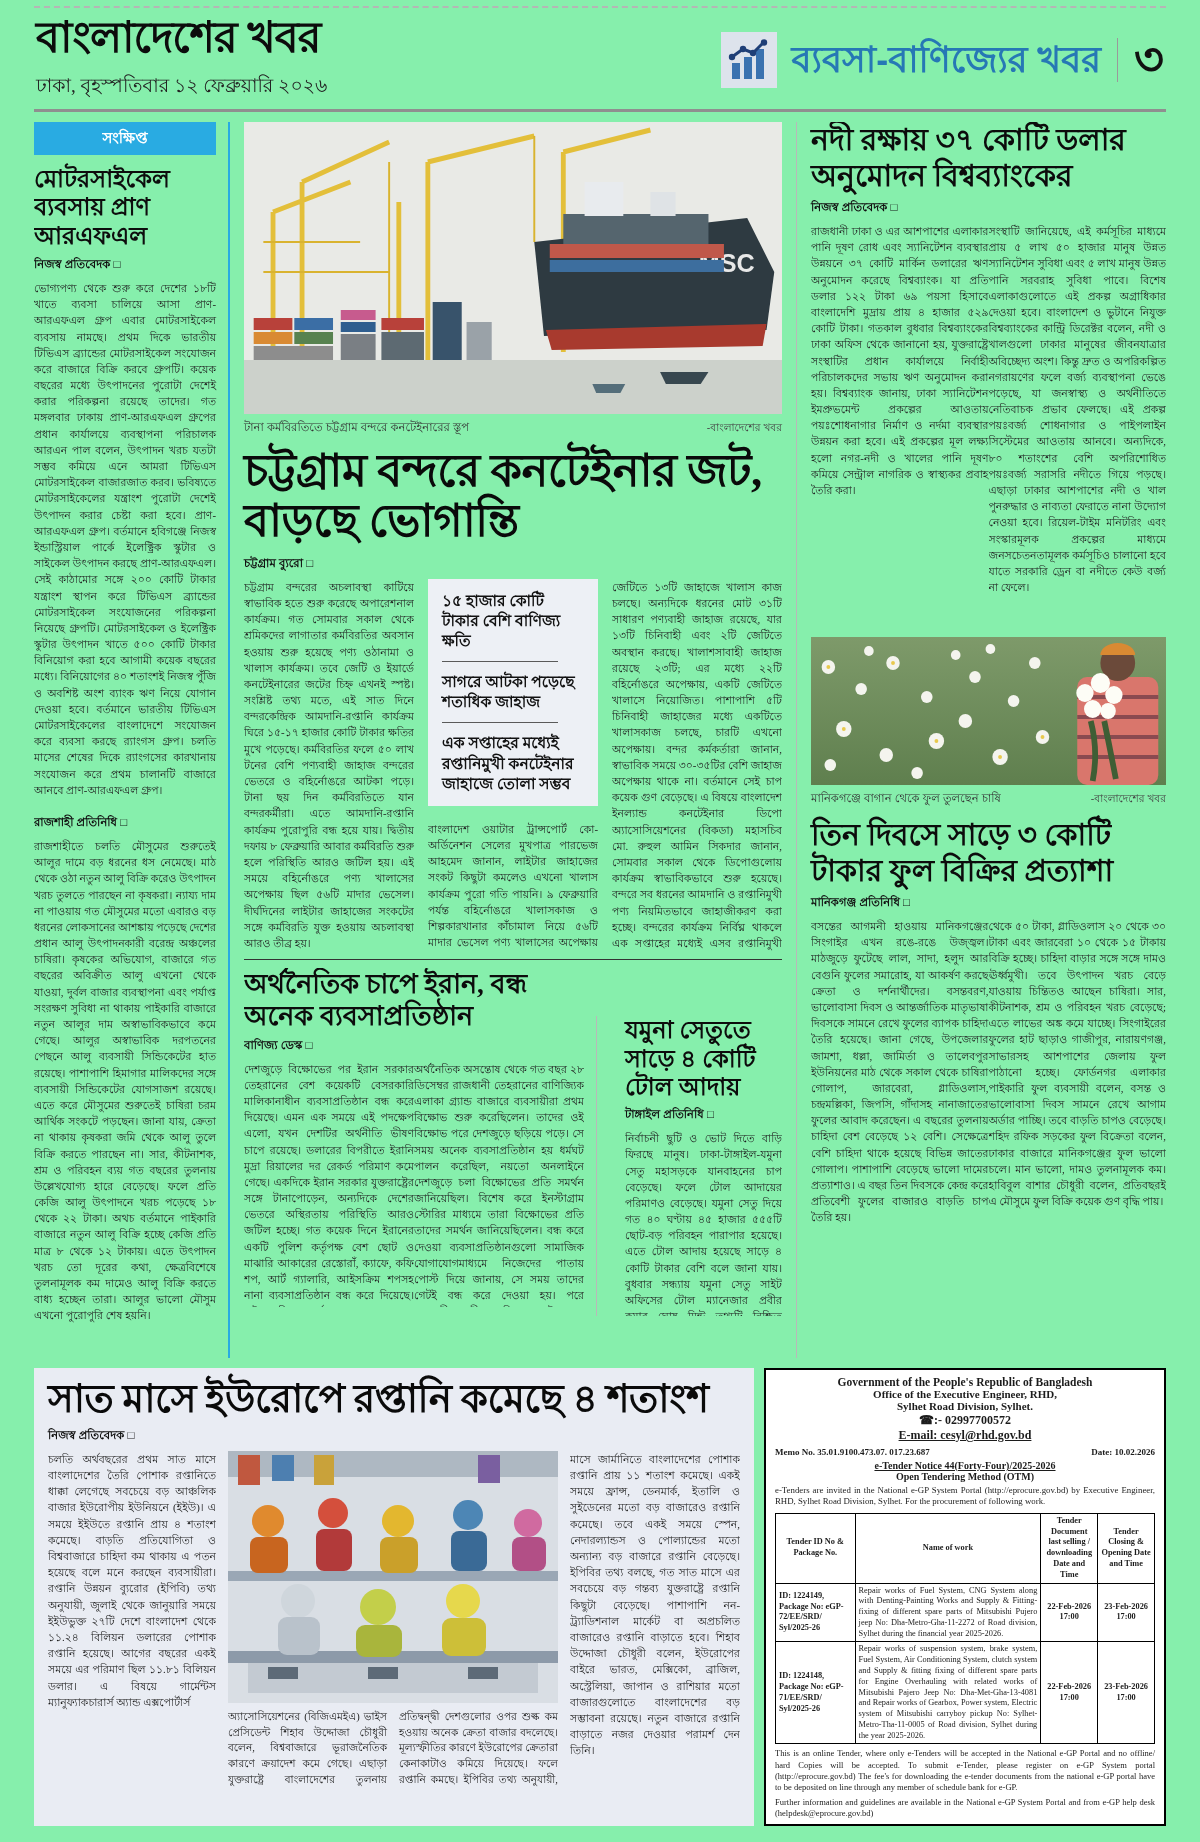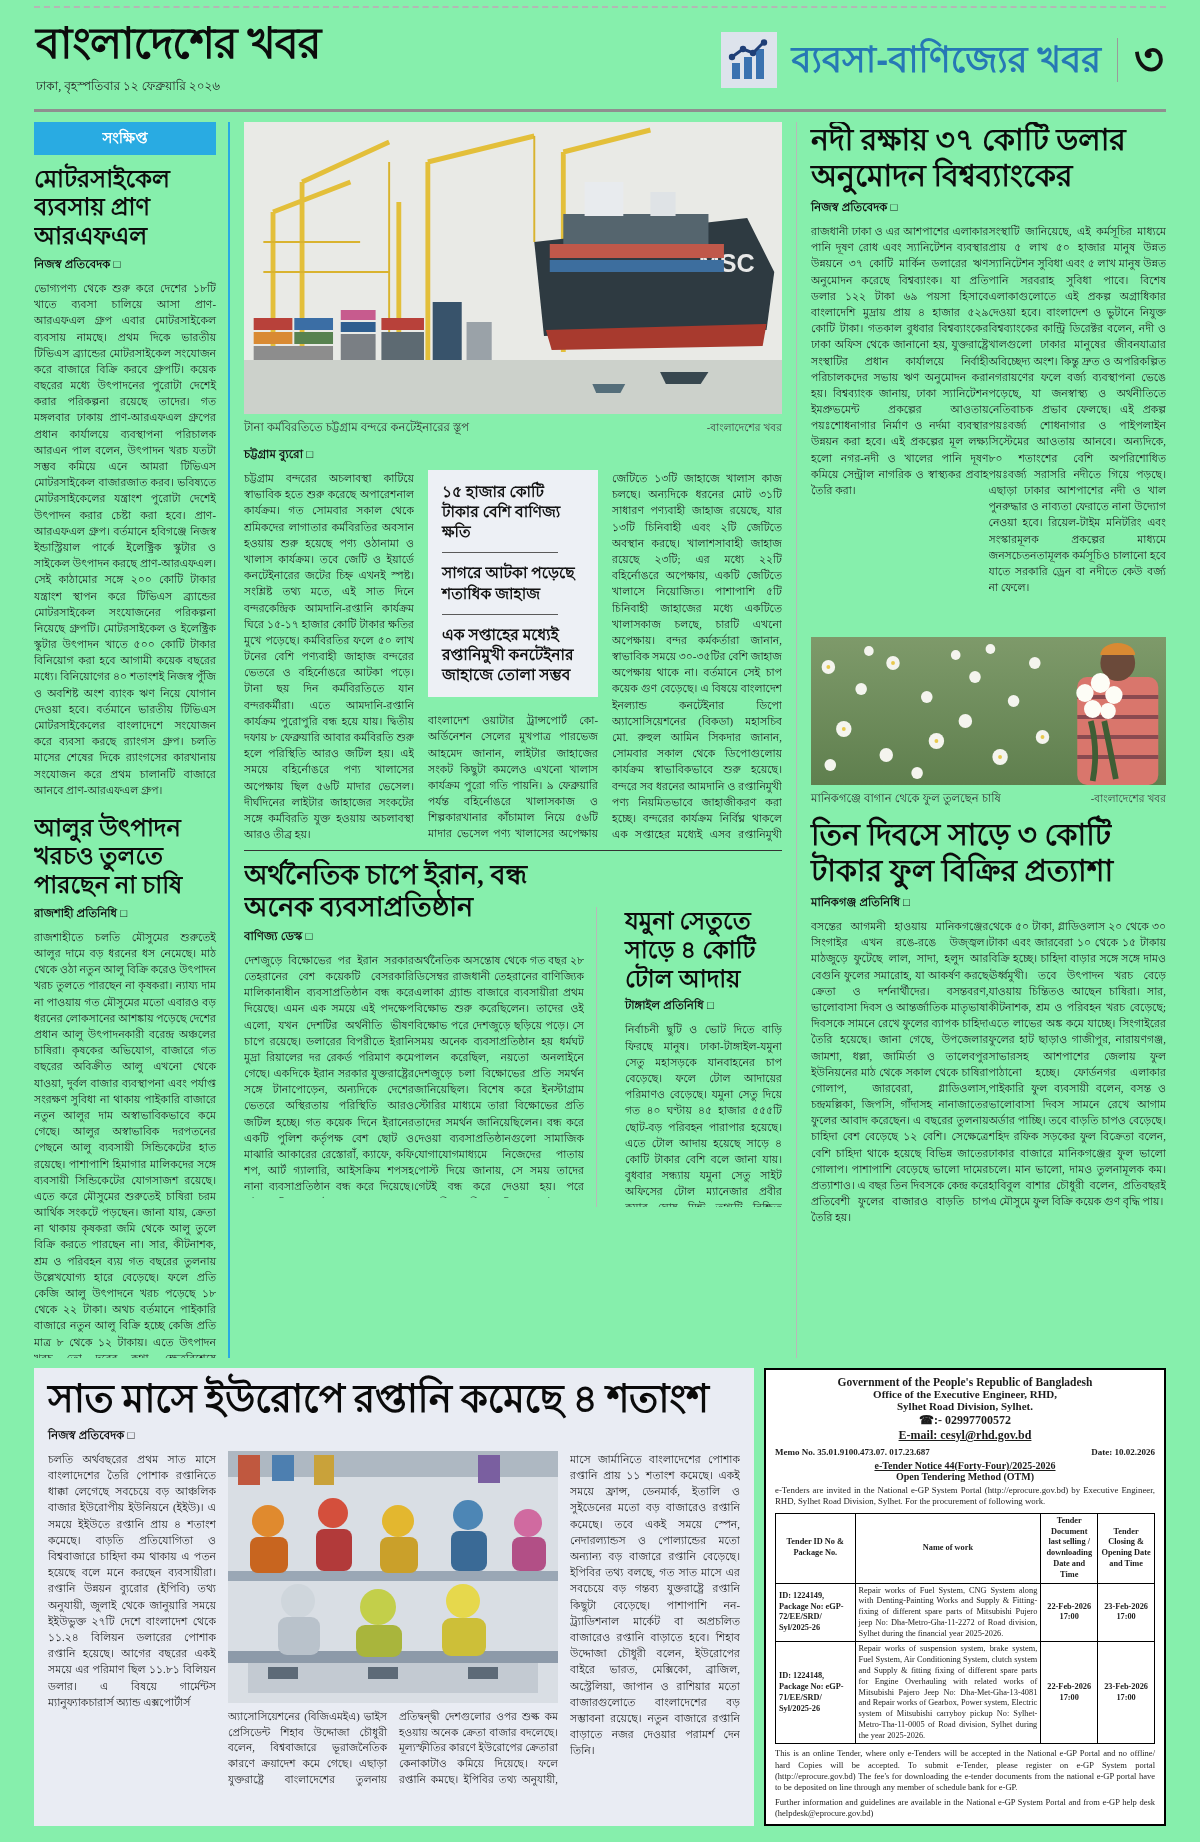--- a/index.html
+++ b/index.html
@@ -9,21 +9,21 @@
     background:#86efac; overflow:hidden; padding:0 34px;
     font-family:"Liberation Serif", serif; color:#1c1c1c;
   }
   .top-dotted { border-top:2px dashed #b5b5b5; margin-top:6px; }
   
   .masthead { display:flex; justify-content:space-between; align-items:center;
     padding:10px 2px 8px 2px; border-bottom:3px solid #8f8f8f; height:104px; }
   .logo-block { display:flex; flex-direction:column; }
   .logo { font-family:"Liberation Sans", sans-serif; font-weight:900; font-size:43px;
     letter-spacing:-1px; color:#0c0c0c; line-height:1.0; }
-  .dateline { font-size:12px; color:#222; margin-top:12px; }
+  .dateline { font-size:19px; color:#222; margin-top:12px; }
   .section-badge { display:flex; align-items:center; }
   .badge-icon { width:56px; height:56px; background:#dde3ec; display:flex;
     align-items:center; justify-content:center; margin-right:14px; }
   .section-title { font-family:"Liberation Sans", sans-serif; font-weight:bold;
     font-size:36px; color:#2678b5; line-height:1; }
   .badge-sep { width:1px; height:44px; background:#9a9a9a; margin:0 16px; }
   .page-num { font-size:46px; font-weight:800; color:#111; line-height:1; }
   
   .main-grid { display:flex; margin-top:10px; height:1236px; overflow:hidden; }
   .col-briefs { width:196px; flex:0 0 196px; padding-right:12px;
@@ -132,21 +132,20 @@
   <div class="main-grid">
 
     <div class="col-briefs">
       <div class="brief-head">সংক্ষিপ্ত</div>
       <div class="brief-item">
         <div class="brief-hl">মোটরসাইকেল ব্যবসায় প্রাণ আরএফএল</div>
         <div class="byline">নিজস্ব প্রতিবেদক □</div>
         <div class="body-txt">ভোগ্যপণ্য থেকে শুরু করে দেশের ১৮টি খাতে ব্যবসা চালিয়ে আসা প্রাণ-আরএফএল গ্রুপ এবার মোটরসাইকেল ব্যবসায় নামছে। প্রথম দিকে ভারতীয় টিভিএস ব্র্যান্ডের মোটরসাইকেল সংযোজন করে বাজারে বিক্রি করবে গ্রুপটি। কয়েক বছরের মধ্যে উৎপাদনের পুরোটা দেশেই করার পরিকল্পনা রয়েছে তাদের। গত মঙ্গলবার ঢাকায় প্রাণ-আরএফএল গ্রুপের প্রধান কার্যালয়ে ব্যবস্থাপনা পরিচালক আরএন পাল বলেন, উৎপাদন খরচ যতটা সম্ভব কমিয়ে এনে আমরা টিভিএস মোটরসাইকেল বাজারজাত করব। ভবিষ্যতে মোটরসাইকেলের যন্ত্রাংশ পুরোটা দেশেই উৎপাদন করার চেষ্টা করা হবে। প্রাণ-আরএফএল গ্রুপ। বর্তমানে হবিগঞ্জে নিজস্ব ইন্ডাস্ট্রিয়াল পার্কে ইলেক্ট্রিক স্কুটার ও সাইকেল উৎপাদন করছে প্রাণ-আরএফএল। সেই কাঠামোর সঙ্গে ২০০ কোটি টাকার যন্ত্রাংশ স্থাপন করে টিভিএস ব্র্যান্ডের মোটরসাইকেল সংযোজনের পরিকল্পনা নিয়েছে গ্রুপটি। মোটরসাইকেল ও ইলেক্ট্রিক স্কুটার উৎপাদন খাতে ৫০০ কোটি টাকার বিনিয়োগ করা হবে আগামী কয়েক বছরের মধ্যে। বিনিয়োগের ৪০ শতাংশই নিজস্ব পুঁজি ও অবশিষ্ট অংশ ব্যাংক ঋণ নিয়ে যোগান দেওয়া হবে। বর্তমানে ভারতীয় টিভিএস মোটরসাইকেলের বাংলাদেশে সংযোজন করে ব্যবসা করছে র‍্যাংগস গ্রুপ। চলতি মাসের শেষের দিকে র‍্যাংগসের কারখানায় সংযোজন করে প্রথম চালানটি বাজারে আনবে প্রাণ-আরএফএল গ্রুপ।</div>
       </div>
       <div class="brief-item">
-        <div class="brief-hl">আলুর উৎপাদন খরচও তুলতে পারছেন না চাষি</div>
         <div class="byline">রাজশাহী প্রতিনিধি □</div>
         <div class="body-txt">রাজশাহীতে চলতি মৌসুমের শুরুতেই আলুর দামে বড় ধরনের ধস নেমেছে। মাঠ থেকে ওঠা নতুন আলু বিক্রি করেও উৎপাদন খরচ তুলতে পারছেন না কৃষকরা। ন্যায্য দাম না পাওয়ায় গত মৌসুমের মতো এবারও বড় ধরনের লোকসানের আশঙ্কায় পড়েছে দেশের প্রধান আলু উৎপাদনকারী বরেন্দ্র অঞ্চলের চাষিরা। কৃষকের অভিযোগ, বাজারে গত বছরের অবিক্রীত আলু এখনো থেকে যাওয়া, দুর্বল বাজার ব্যবস্থাপনা এবং পর্যাপ্ত সংরক্ষণ সুবিধা না থাকায় পাইকারি বাজারে নতুন আলুর দাম অস্বাভাবিকভাবে কমে গেছে। আলুর অস্বাভাবিক দরপতনের পেছনে আলু ব্যবসায়ী সিন্ডিকেটের হাত রয়েছে। পাশাপাশি হিমাগার মালিকদের সঙ্গে ব্যবসায়ী সিন্ডিকেটের যোগসাজশ রয়েছে। এতে করে মৌসুমের শুরুতেই চাষিরা চরম আর্থিক সংকটে পড়ছেন। জানা যায়, ক্রেতা না থাকায় কৃষকরা জমি থেকে আলু তুলে বিক্রি করতে পারছেন না। সার, কীটনাশক, শ্রম ও পরিবহন ব্যয় গত বছরের তুলনায় উল্লেখযোগ্য হারে বেড়েছে। ফলে প্রতি কেজি আলু উৎপাদনে খরচ পড়েছে ১৮ থেকে ২২ টাকা। অথচ বর্তমানে পাইকারি বাজারে নতুন আলু বিক্রি হচ্ছে কেজি প্রতি মাত্র ৮ থেকে ১২ টাকায়। এতে উৎপাদন খরচ তো দূরের কথা, ক্ষেত্রবিশেষে তুলনামূলক কম দামেও আলু বিক্রি করতে বাধ্য হচ্ছেন তারা। আলুর ভালো মৌসুম এখনো পুরোপুরি শেষ হয়নি।</div>
       </div>
     </div>
 
     <div class="col-mid">
       <div class="photo-frame" style="height:292px;">
         <svg width="100%" height="100%" viewBox="0 0 556 292" preserveAspectRatio="none">
           <rect width="556" height="292" fill="#e9eae6"></rect>
           <rect y="238" width="556" height="54" fill="#ccd1cb"></rect>
@@ -187,20 +186,21 @@
           </g>
 
           <path d="M430,250 l50,0 l-8,12 l-36,0 Z" fill="#37474f"></path>
           <path d="M360,262 l34,0 l-5,9 l-25,0 Z" fill="#546e7a"></path>
         </svg>
       </div>
       <div class="cap-row">
         <span>টানা কর্মবিরতিতে চট্টগ্রাম বন্দরে কনটেইনারের স্তূপ</span>
         <span class="credit">-বাংলাদেশের খবর</span>
       </div>
+      <div class="lead-hl">চট্টগ্রাম বন্দরে কনটেইনার জট, বাড়ছে ভোগান্তি</div>
       <div class="byline">চট্টগ্রাম ব্যুরো □</div>
       <div class="lead-body">
         <div class="lead-col body-txt">চট্টগ্রাম বন্দরের অচলাবস্থা কাটিয়ে স্বাভাবিক হতে শুরু করেছে অপারেশনাল কার্যক্রম। গত সোমবার সকাল থেকে শ্রমিকদের লাগাতার কর্মবিরতির অবসান হওয়ায় শুরু হয়েছে পণ্য ওঠানামা ও খালাস কার্যক্রম। তবে জেটি ও ইয়ার্ডে কনটেইনারের জটের চিহ্ন এখনই স্পষ্ট। সংশ্লিষ্ট তথ্য মতে, এই সাত দিনে বন্দরকেন্দ্রিক আমদানি-রপ্তানি কার্যক্রম ঘিরে ১৫-১৭ হাজার কোটি টাকার ক্ষতির মুখে পড়েছে। কর্মবিরতির ফলে ৫০ লাখ টনের বেশি পণ্যবাহী জাহাজ বন্দরের ভেতরে ও বহির্নোঙরে আটকা পড়ে। টানা ছয় দিন কর্মবিরতিতে যান বন্দরকর্মীরা। এতে আমদানি-রপ্তানি কার্যক্রম পুরোপুরি বন্ধ হয়ে যায়। দ্বিতীয় দফায় ৮ ফেব্রুয়ারি আবার কর্মবিরতি শুরু হলে পরিস্থিতি আরও জটিল হয়। এই সময়ে বহির্নোঙরে পণ্য খালাসের অপেক্ষায় ছিল ৫৬টি মাদার ভেসেল। দীর্ঘদিনের লাইটার জাহাজের সংকটের সঙ্গে কর্মবিরতি যুক্ত হওয়ায় অচলাবস্থা আরও তীব্র হয়।</div>
         <div class="lead-col">
           <div class="hl-box">
             <div class="hl-item">১৫ হাজার কোটি টাকার বেশি বাণিজ্য ক্ষতি</div>
             <div class="hl-sep"></div>
             <div class="hl-item">সাগরে আটকা পড়েছে শতাধিক জাহাজ</div>
             <div class="hl-sep"></div>
             <div class="hl-item">এক সপ্তাহের মধ্যেই রপ্তানিমুখী কনটেইনার জাহাজে তোলা সম্ভব</div>

